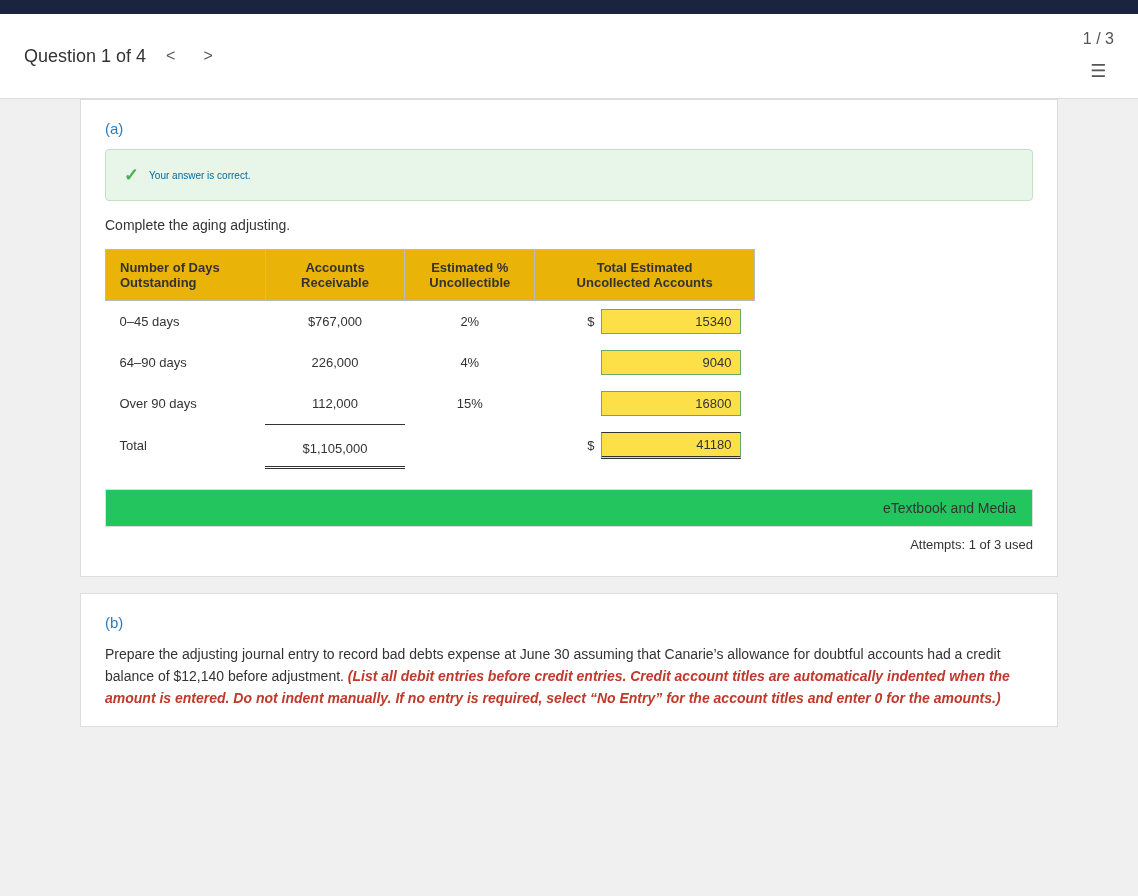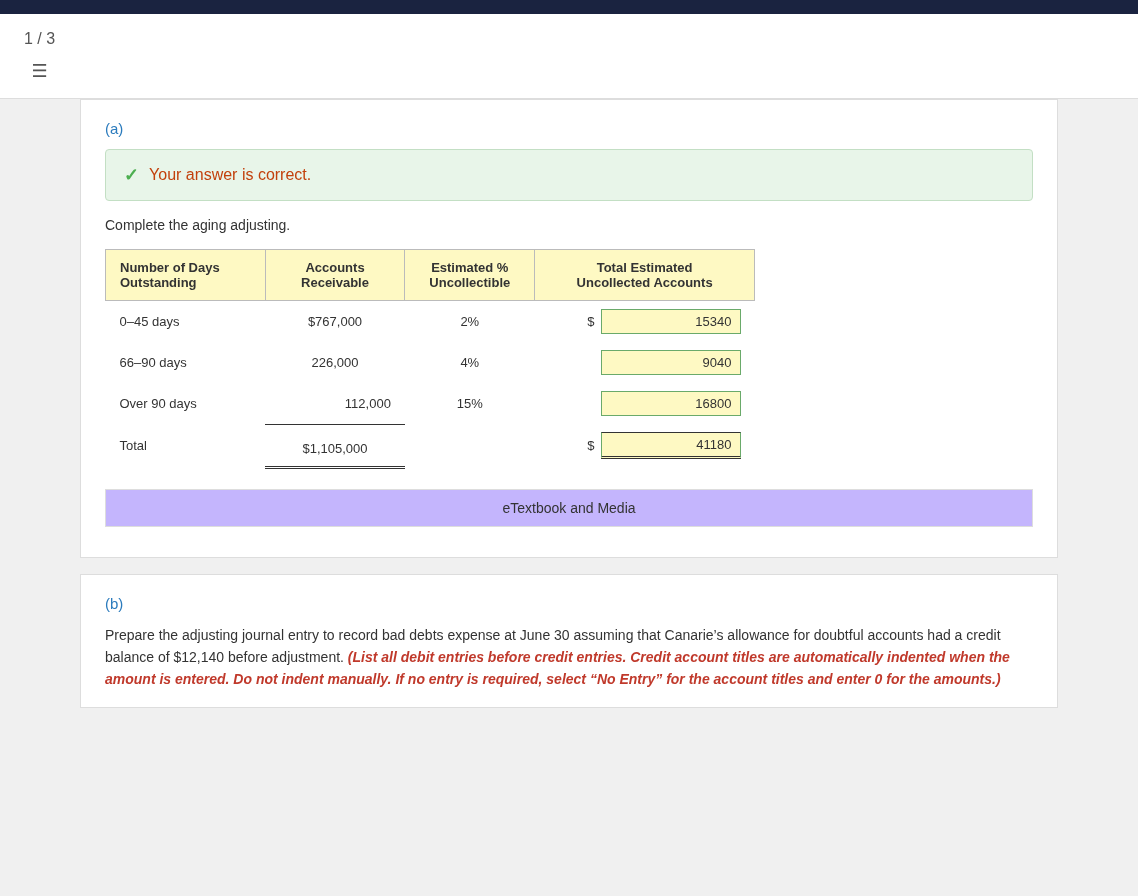--- a/index.html
+++ b/index.html
@@ -94,40 +94,40 @@
       margin-bottom: 16px;
     }
 
     .check-icon {
       color: #4caf50;
       font-size: 18px;
       font-weight: bold;
     }
 
     .correct-text {
-      color: #c2410c;
-      font-size: 16px;
+      color: #0369a1;
+      font-size: 10px;
     }
 
     
     .instruction {
       color: #333;
       margin-bottom: 16px;
       font-size: 14px;
     }
 
     
     .aging-table {
       width: 650px;
       border-collapse: collapse;
       margin-bottom: 20px;
     }
 
     .aging-table thead tr {
-      background: #fef9c3;
+      background: #eab308;
     }
 
     .aging-table thead th {
       padding: 10px 14px;
       font-weight: bold;
       font-size: 13px;
       text-align: center;
       border: 1px solid #bbb;
     }
 
@@ -149,21 +149,21 @@
     .col-ar { width: 140px; text-align: center; }
     .col-pct { width: 130px; text-align: center; }
     .col-total { width: 220px; text-align: right; }
 
     .td-days { color: #333; }
     .td-ar { text-align: center; }
     .td-pct { text-align: center; }
 
     .answer-input {
       border: 1px solid #6aaa6a;
-      background: #fef9c3;
+      background: #fde047;
       text-align: right;
       padding: 4px 8px;
       font-size: 13px;
       width: 140px;
       color: #333;
     }
 
     .dollar-sign {
       font-size: 13px;
       color: #333;
@@ -177,22 +177,22 @@
     
     .input-double {
       border-top: 1px solid #333;
       border-bottom: 3px double #333;
     }
 
     
     .resource-btn {
       display: block;
       width: 100%;
-      text-align: center;
-      background: #c4b5fd;
+      text-align: right;
+      background: #22c55e;
       border: 1px solid #ddd;
       padding: 10px 16px;
       cursor: pointer;
       font-size: 14px;
       color: #333;
       margin-bottom: 6px;
     }
 
     .attempts-text {
       text-align: right;
@@ -228,20 +228,25 @@
       justify-content: flex-end;
       gap: 6px;
     }
   </style>
 </head>
 <body>
 
 <div class="top-bar"></div>
 
 <div class="question-header">
+  <div class="question-header-left">
+    <span class="question-title">Question 1 of 4</span>
+    <button class="nav-arrow">&lt;</button>
+    <button class="nav-arrow">&gt;</button>
+  </div>
   <div class="question-header-right">
     <span>1 / 3</span>
     <span class="list-icon">☰</span>
   </div>
 </div>
 
 <div class="main-content">
 
   <div class="part-section">
 
@@ -271,33 +276,33 @@
           <td class="td-pct">2%</td>
           <td>
             <div class="input-cell-wrapper">
               <span class="dollar-sign">$</span>
               <input class="answer-input" type="text" value="15340" readonly="" style="">
             </div>
           </td>
         </tr>
 
         <tr>
-          <td class="td-days">66–90 days</td>
+          <td class="td-days">64–90 days</td>
           <td class="td-ar">226,000</td>
           <td class="td-pct">4%</td>
           <td>
             <div class="input-cell-wrapper">
               <input class="answer-input" type="text" value="9040" readonly="" style="">
             </div>
           </td>
         </tr>
 
         <tr>
           <td class="td-days">Over 90 days</td>
-          <td class="td-ar" style="border-bottom:1px solid #333;text-align:right;">112,000</td>
+          <td class="td-ar" style="border-bottom:1px solid #333;">112,000</td>
           <td class="td-pct">15%</td>
           <td>
             <div class="input-cell-wrapper">
               <input class="answer-input" type="text" value="16800" readonly="" style="">
             </div>
           </td>
         </tr>
 
         <tr class="total-row">
           <td class="td-days">Total</td>
@@ -308,20 +313,21 @@
               <span class="dollar-sign">$</span>
               <input class="answer-input input-double" type="text" value="41180" readonly="" style="">
             </div>
           </td>
         </tr>
       </tbody>
     </table>
 
     <button class="resource-btn">eTextbook and Media</button>
 
+    <div class="attempts-text">Attempts: 1 of 3 used</div>
 
   </div>
 
   <div class="part-b-section">
     <div class="part-label">(b)</div>
     <div class="part-b-text">
       <span>Prepare the adjusting journal entry to record bad debts expense at June 30 assuming that Canarie’s allowance for doubtful accounts had a credit balance of $12,140 before adjustment.</span>
       <span class="red-italic">(List all debit entries before credit entries. Credit account titles are automatically indented when the amount is entered. Do not indent manually. If no entry is required, select “No Entry” for the account titles and enter 0 for the amounts.)</span>
     </div>
   </div>

